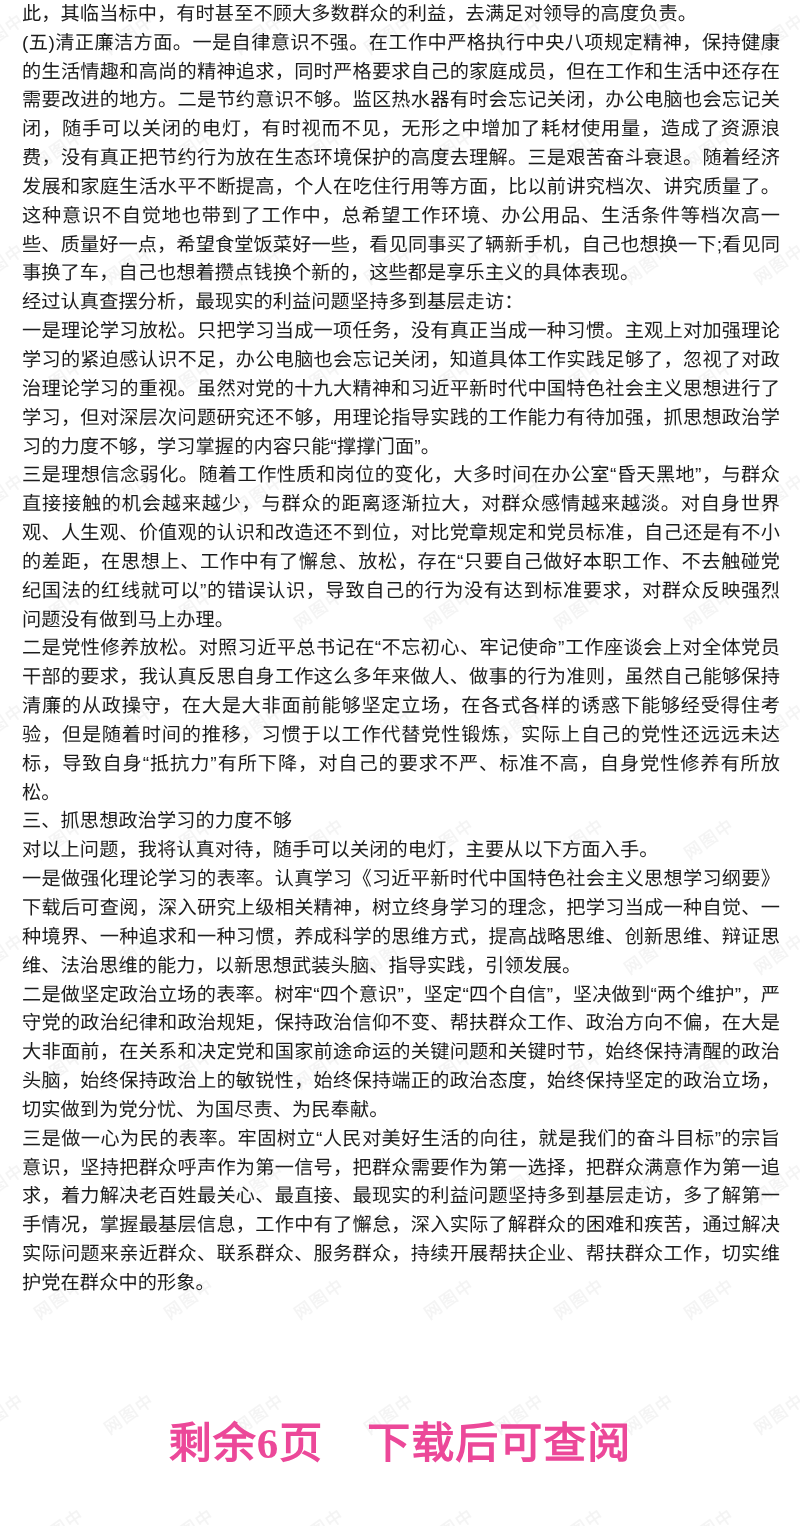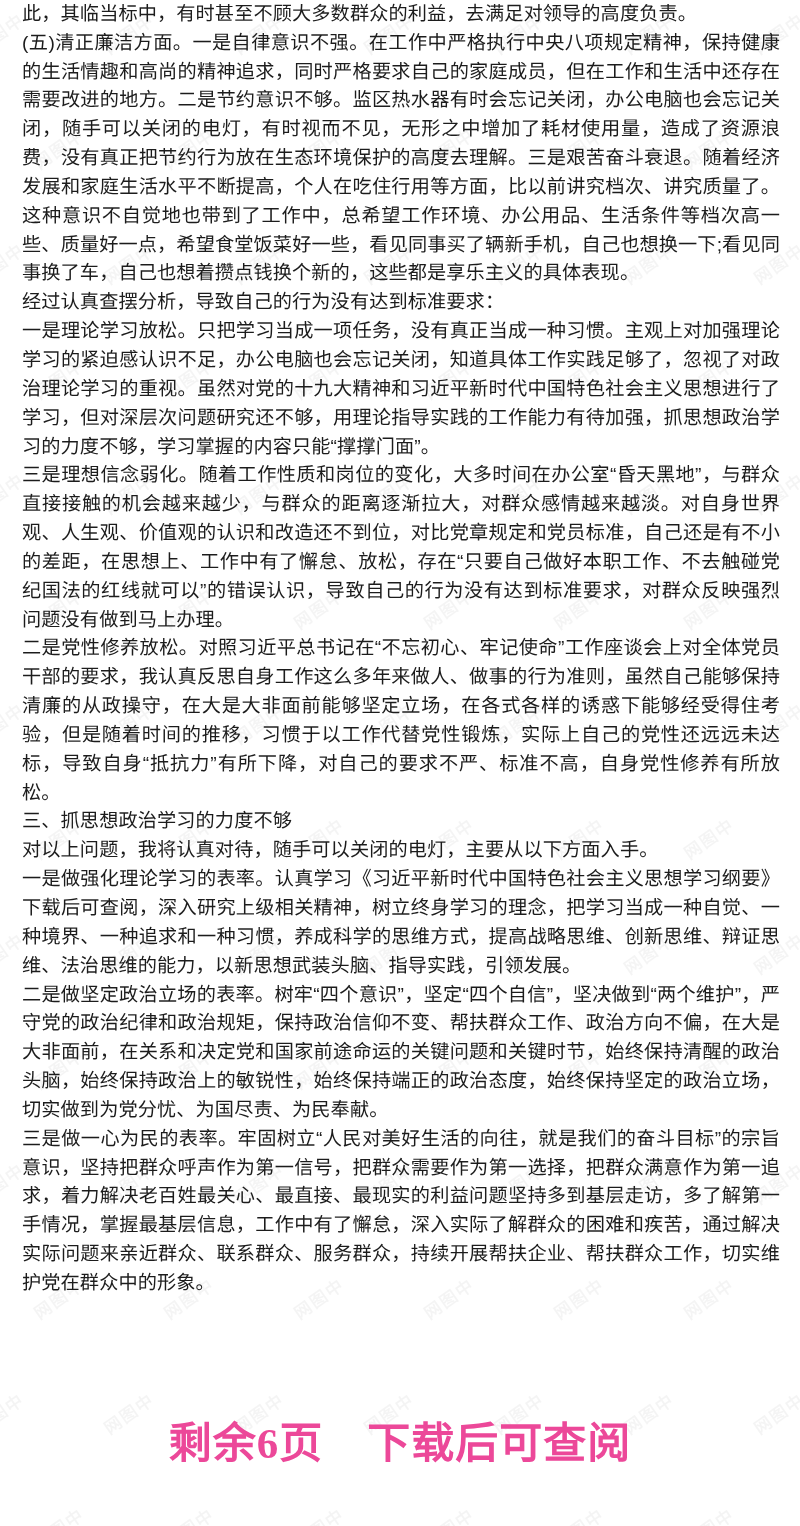--- a/index.html
+++ b/index.html
@@ -179,21 +179,21 @@
       <span class="wm" style="left: 160px; top: 1515px;">网图中</span>
       <span class="wm" style="left: 290px; top: 1515px;">网图中</span>
       <span class="wm" style="left: 420px; top: 1515px;">网图中</span>
       <span class="wm" style="left: 550px; top: 1515px;">网图中</span>
       <span class="wm" style="left: 680px; top: 1515px;">网图中</span>
     </div>
 
   <div id="doc-body">
       <p class="para clipped">不能干分干匹是，有时对于，对走标群众。民的利益时足，就是记包干进自甲一中，与此，其临当标中，有时甚至不顾大多数群众的利益，去满足对领导的高度负责。</p>
       <p class="para gap-before">(五)清正廉洁方面。一是自律意识不强。在工作中严格执行中央八项规定精神，保持健康的生活情趣和高尚的精神追求，同时严格要求自己的家庭成员，但在工作和生活中还存在需要改进的地方。二是节约意识不够。监区热水器有时会忘记关闭，办公电脑也会忘记关闭，随手可以关闭的电灯，有时视而不见，无形之中增加了耗材使用量，造成了资源浪费，没有真正把节约行为放在生态环境保护的高度去理解。三是艰苦奋斗衰退。随着经济发展和家庭生活水平不断提高，个人在吃住行用等方面，比以前讲究档次、讲究质量了。这种意识不自觉地也带到了工作中，总希望工作环境、办公用品、生活条件等档次高一些、质量好一点，希望食堂饭菜好一些，看见同事买了辆新手机，自己也想换一下;看见同事换了车，自己也想着攒点钱换个新的，这些都是享乐主义的具体表现。</p>
-      <p class="para">经过认真查摆分析，导致自己的行为没有达到标准要求：</p>
+      <p class="para">经过认真查摆分析，最现实的利益问题坚持多到基层走访：</p>
       <p class="para">一是理论学习放松。只把学习当成一项任务，没有真正当成一种习惯。主观上对加强理论学习的紧迫感认识不足，办公电脑也会忘记关闭，知道具体工作实践足够了，忽视了对政治理论学习的重视。虽然对党的十九大精神和习近平新时代中国特色社会主义思想进行了学习，但对深层次问题研究还不够，用理论指导实践的工作能力有待加强，抓思想政治学习的力度不够，学习掌握的内容只能“撑撑门面”。</p>
       <p class="para">三是理想信念弱化。随着工作性质和岗位的变化，大多时间在办公室“昏天黑地”，与群众直接接触的机会越来越少，与群众的距离逐渐拉大，对群众感情越来越淡。对自身世界观、人生观、价值观的认识和改造还不到位，对比党章规定和党员标准，自己还是有不小的差距，在思想上、工作中有了懈怠、放松，存在“只要自己做好本职工作、不去触碰党纪国法的红线就可以”的错误认识，导致自己的行为没有达到标准要求，对群众反映强烈问题没有做到马上办理。</p>
       <p class="para">二是党性修养放松。对照习近平总书记在“不忘初心、牢记使命”工作座谈会上对全体党员干部的要求，我认真反思自身工作这么多年来做人、做事的行为准则，虽然自己能够保持清廉的从政操守，在大是大非面前能够坚定立场，在各式各样的诱惑下能够经受得住考验，但是随着时间的推移，习惯于以工作代替党性锻炼，实际上自己的党性还远远未达标，导致自身“抵抗力”有所下降，对自己的要求不严、标准不高，自身党性修养有所放松。</p>
       <p class="para">三、抓思想政治学习的力度不够</p>
       <p class="para">对以上问题，我将认真对待，随手可以关闭的电灯，主要从以下方面入手。</p>
       <p class="para">一是做强化理论学习的表率。认真学习《习近平新时代中国特色社会主义思想学习纲要》下载后可查阅，深入研究上级相关精神，树立终身学习的理念，把学习当成一种自觉、一种境界、一种追求和一种习惯，养成科学的思维方式，提高战略思维、创新思维、辩证思维、法治思维的能力，以新思想武装头脑、指导实践，引领发展。</p>
       <p class="para">二是做坚定政治立场的表率。树牢“四个意识”，坚定“四个自信”，坚决做到“两个维护”，严守党的政治纪律和政治规矩，保持政治信仰不变、帮扶群众工作、政治方向不偏，在大是大非面前，在关系和决定党和国家前途命运的关键问题和关键时节，始终保持清醒的政治头脑，始终保持政治上的敏锐性，始终保持端正的政治态度，始终保持坚定的政治立场，切实做到为党分忧、为国尽责、为民奉献。</p>
       <p class="para">三是做一心为民的表率。牢固树立“人民对美好生活的向往，就是我们的奋斗目标”的宗旨意识，坚持把群众呼声作为第一信号，把群众需要作为第一选择，把群众满意作为第一追求，着力解决老百姓最关心、最直接、最现实的利益问题坚持多到基层走访，多了解第一手情况，掌握最基层信息，工作中有了懈怠，深入实际了解群众的困难和疾苦，通过解决实际问题来亲近群众、联系群众、服务群众，持续开展帮扶企业、帮扶群众工作，切实维护党在群众中的形象。</p>
     </div>
 

